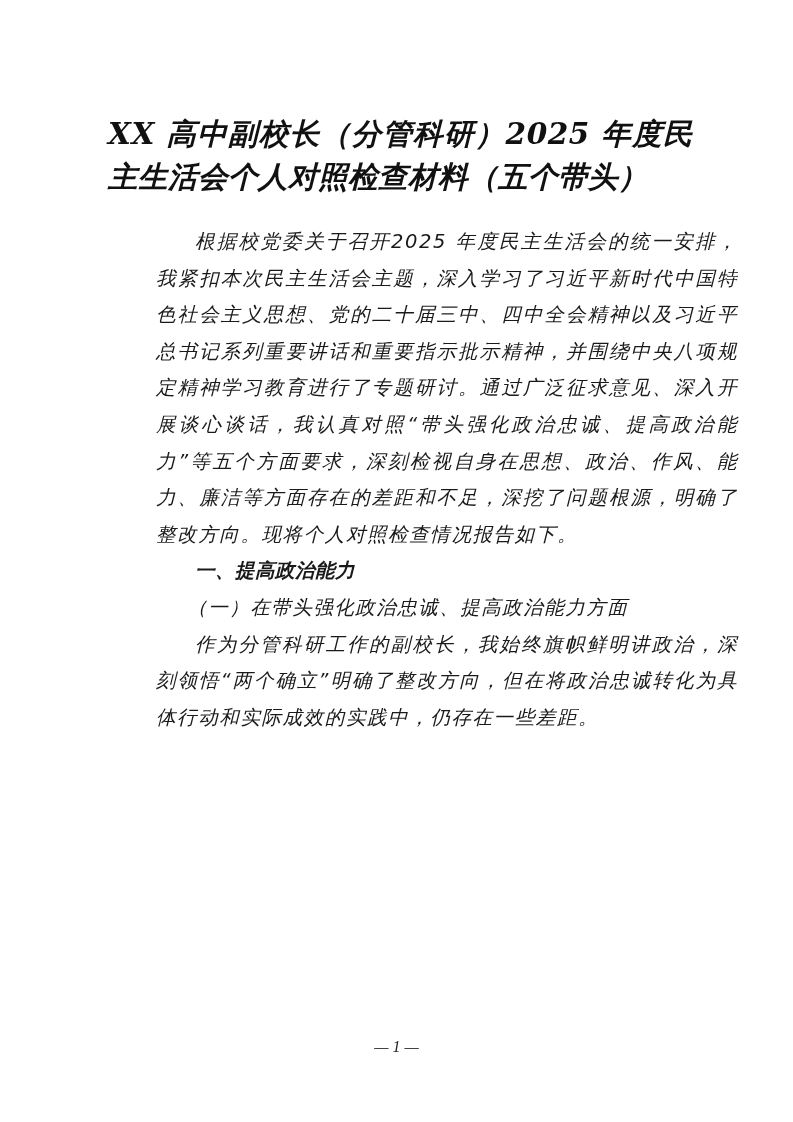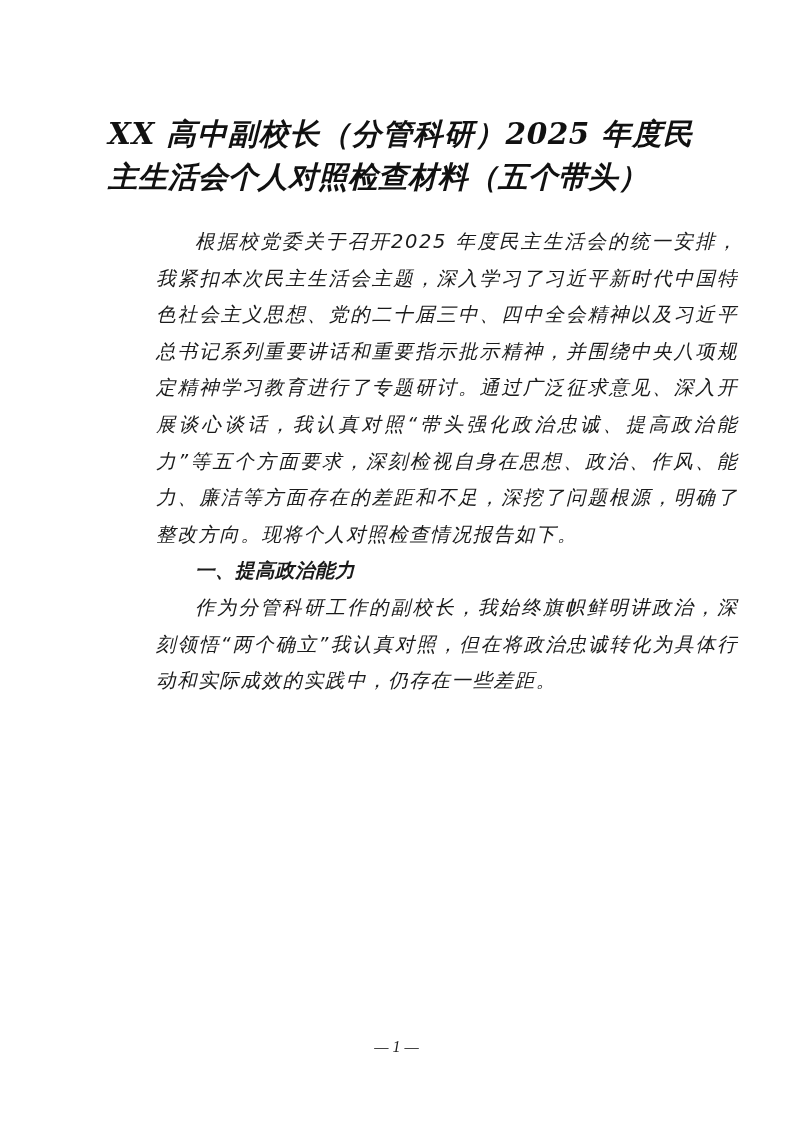--- a/index.html
+++ b/index.html
@@ -27,17 +27,18 @@
 </style>
 </head>
 <body>
 
 <div class="page">
   <div class="title">XX 高中副校长（分管科研）2025 年度民主生活会个人对照检查材料（五个带头）</div>
 
   <div class="body">
     <p>根据校党委关于召开2025 年度民主生活会的统一安排，我紧扣本次民主生活会主题，深入学习了习近平新时代中国特色社会主义思想、党的二十届三中、四中全会精神以及习近平总书记系列重要讲话和重要指示批示精神，并围绕中央八项规定精神学习教育进行了专题研讨。通过广泛征求意见、深入开展谈心谈话，我认真对照“带头强化政治忠诚、提高政治能力”等五个方面要求，深刻检视自身在思想、政治、作风、能力、廉洁等方面存在的差距和不足，深挖了问题根源，明确了整改方向。现将个人对照检查情况报告如下。</p>
     <p class="h1">一、提高政治能力</p>
-    <p>作为分管科研工作的副校长，我始终旗帜鲜明讲政治，深刻领悟“两个确立”我认真对照，但在将政治忠诚转化为具体行动和实际成效的实践中，仍存在一些差距。</p>
+    <p class="h2">（一）在带头强化政治忠诚、提高政治能力方面</p>
+    <p>作为分管科研工作的副校长，我始终旗帜鲜明讲政治，深刻领悟“两个确立”明确了整改方向，但在将政治忠诚转化为具体行动和实际成效的实践中，仍存在一些差距。</p>
   </div>
 
   <div class="footer">— 1 —</div>
 </div>
 
 </body></html>

